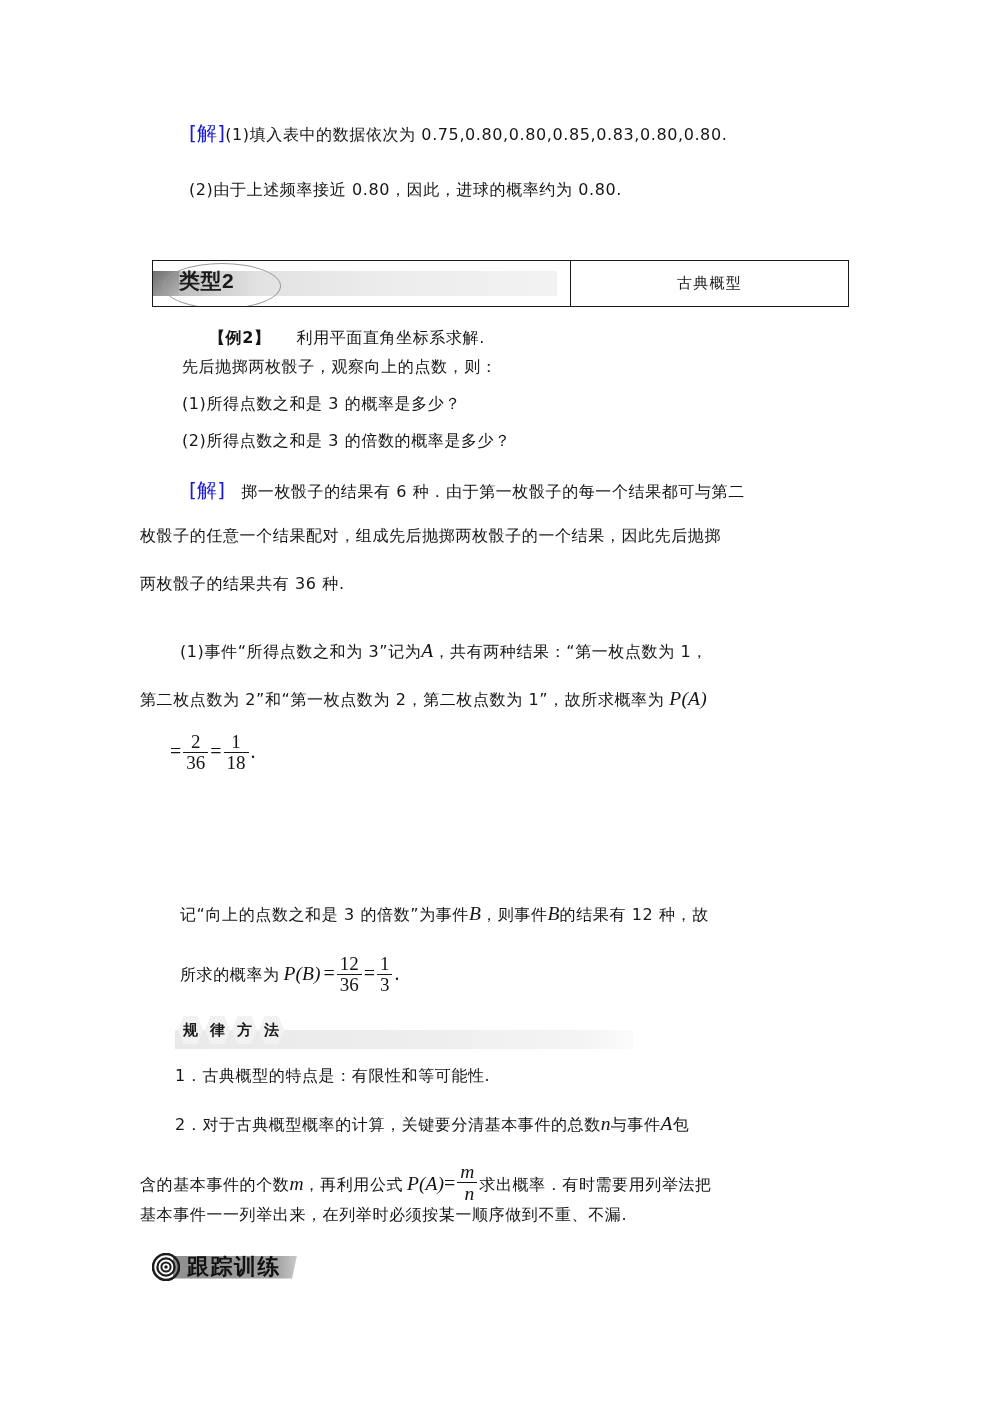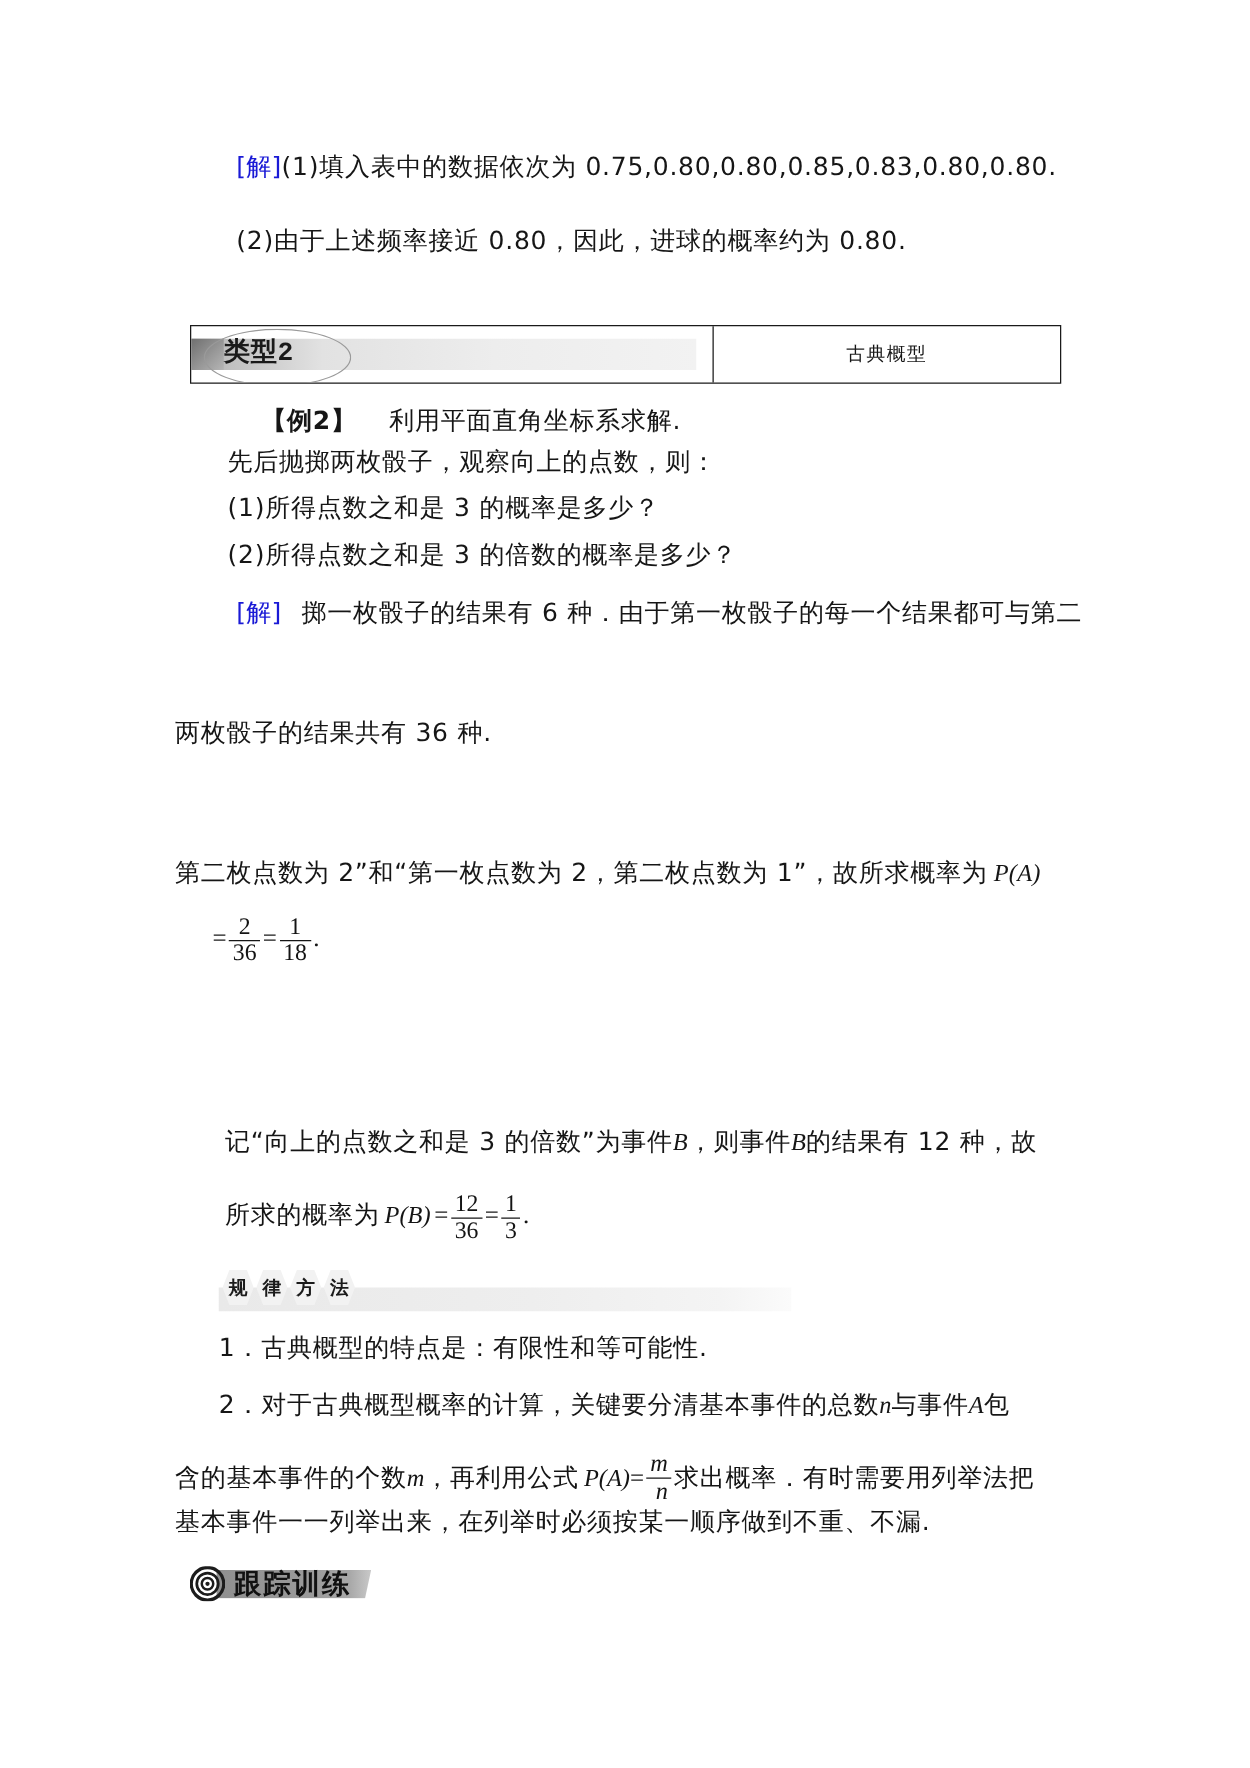--- a/index.html
+++ b/index.html
@@ -21,21 +21,21 @@
   .para {
     position: absolute;
     font-size: 20.5px;
     line-height: 1.0;
     color: #161616;
     white-space: nowrap;
     letter-spacing: 0.2px;
   }
   .cjk {
     font-family: "DejaVu Sans", "Liberation Sans", sans-serif;
-    font-size: 20px;
+    font-size: 16px;
     letter-spacing: 0.6px;
   }
   .ital {
     font-family: "Liberation Serif", "DejaVu Serif", serif;
     font-style: italic;
     font-size: 19.5px;
   }
   .jie {
     color: #1a1ad6;
     font-family: "DejaVu Sans", "Liberation Sans", sans-serif;
@@ -117,21 +117,21 @@
     height: 44px;
     border: 1.3px solid #9a9a9a;
     border-radius: 50%;
     background: transparent;
     clip-path: polygon(0 0, 100% 0, 100% 100%, 0 100%);
   }
   .type-label {
     position: absolute;
     left: 26px;
     top: 6px;
-    font-family: Liberation Mono, monospace;
+    font-family: Liberation Sans, sans-serif;
     font-size: 21px;
     font-weight: bold;
     color: #1a1a1a;
     letter-spacing: 0.5px;
     z-index: 4;
   }
   .type-right {
     flex: 1;
     display: flex;
     align-items: center;
@@ -235,22 +235,26 @@
     <span class="cjk" style="font-weight:bold;margin-left:20px;">【例2】</span><span style="display:inline-block;width:26px;"></span><span class="cjk">利用平面直角坐标系求解.</span>
   </div>
 
   <div class="para cjk" style="left:182px; top:359px;">先后抛掷两枚骰子，观察向上的点数，则：</div>
   <div class="para cjk" style="left:182px; top:396px;">(1)所得点数之和是 3 的概率是多少？</div>
   <div class="para cjk" style="left:182px; top:433px;">(2)所得点数之和是 3 的倍数的概率是多少？</div>
 
   <div class="para" style="left:189px; top:480px;">
     <span class="jie">[解]</span><span style="display:inline-block;width:16px;"></span><span class="cjk">掷一枚骰子的结果有 6 种．由于第一枚骰子的每一个结果都可与第二</span>
   </div>
+  <div class="para cjk" style="left:140px; top:528px;">枚骰子的任意一个结果配对，组成先后抛掷两枚骰子的一个结果，因此先后抛掷</div>
   <div class="para cjk" style="left:140px; top:576px;">两枚骰子的结果共有 36 种.</div>
 
+  <div class="para" style="left:180px; top:640px;">
+    <span class="cjk">(1)事件</span><span class="cjk">“所得点数之和为 3”</span><span class="cjk">记为</span><span class="ital">A</span><span class="cjk">，共有两种结果：</span><span class="cjk">“第一枚点数为 1，</span>
+  </div>
 
   <div class="para" style="left:140px; top:688px;">
     <span class="cjk">第二枚点数为 2”</span><span class="cjk">和</span><span class="cjk">“第一枚点数为 2，第二枚点数为 1”</span><span class="cjk">，故所求概率为</span><span style="display:inline-block;width:5px;"></span><span class="ital">P(A)</span>
   </div>
 
   <div class="eqline" style="left:170px; top:730px;">
     <span>=</span><span class="frac"><span class="n">2</span><span class="d">36</span></span><span>=</span><span class="frac"><span class="n">1</span><span class="d">18</span></span><span>.</span>
   </div>
 
 

